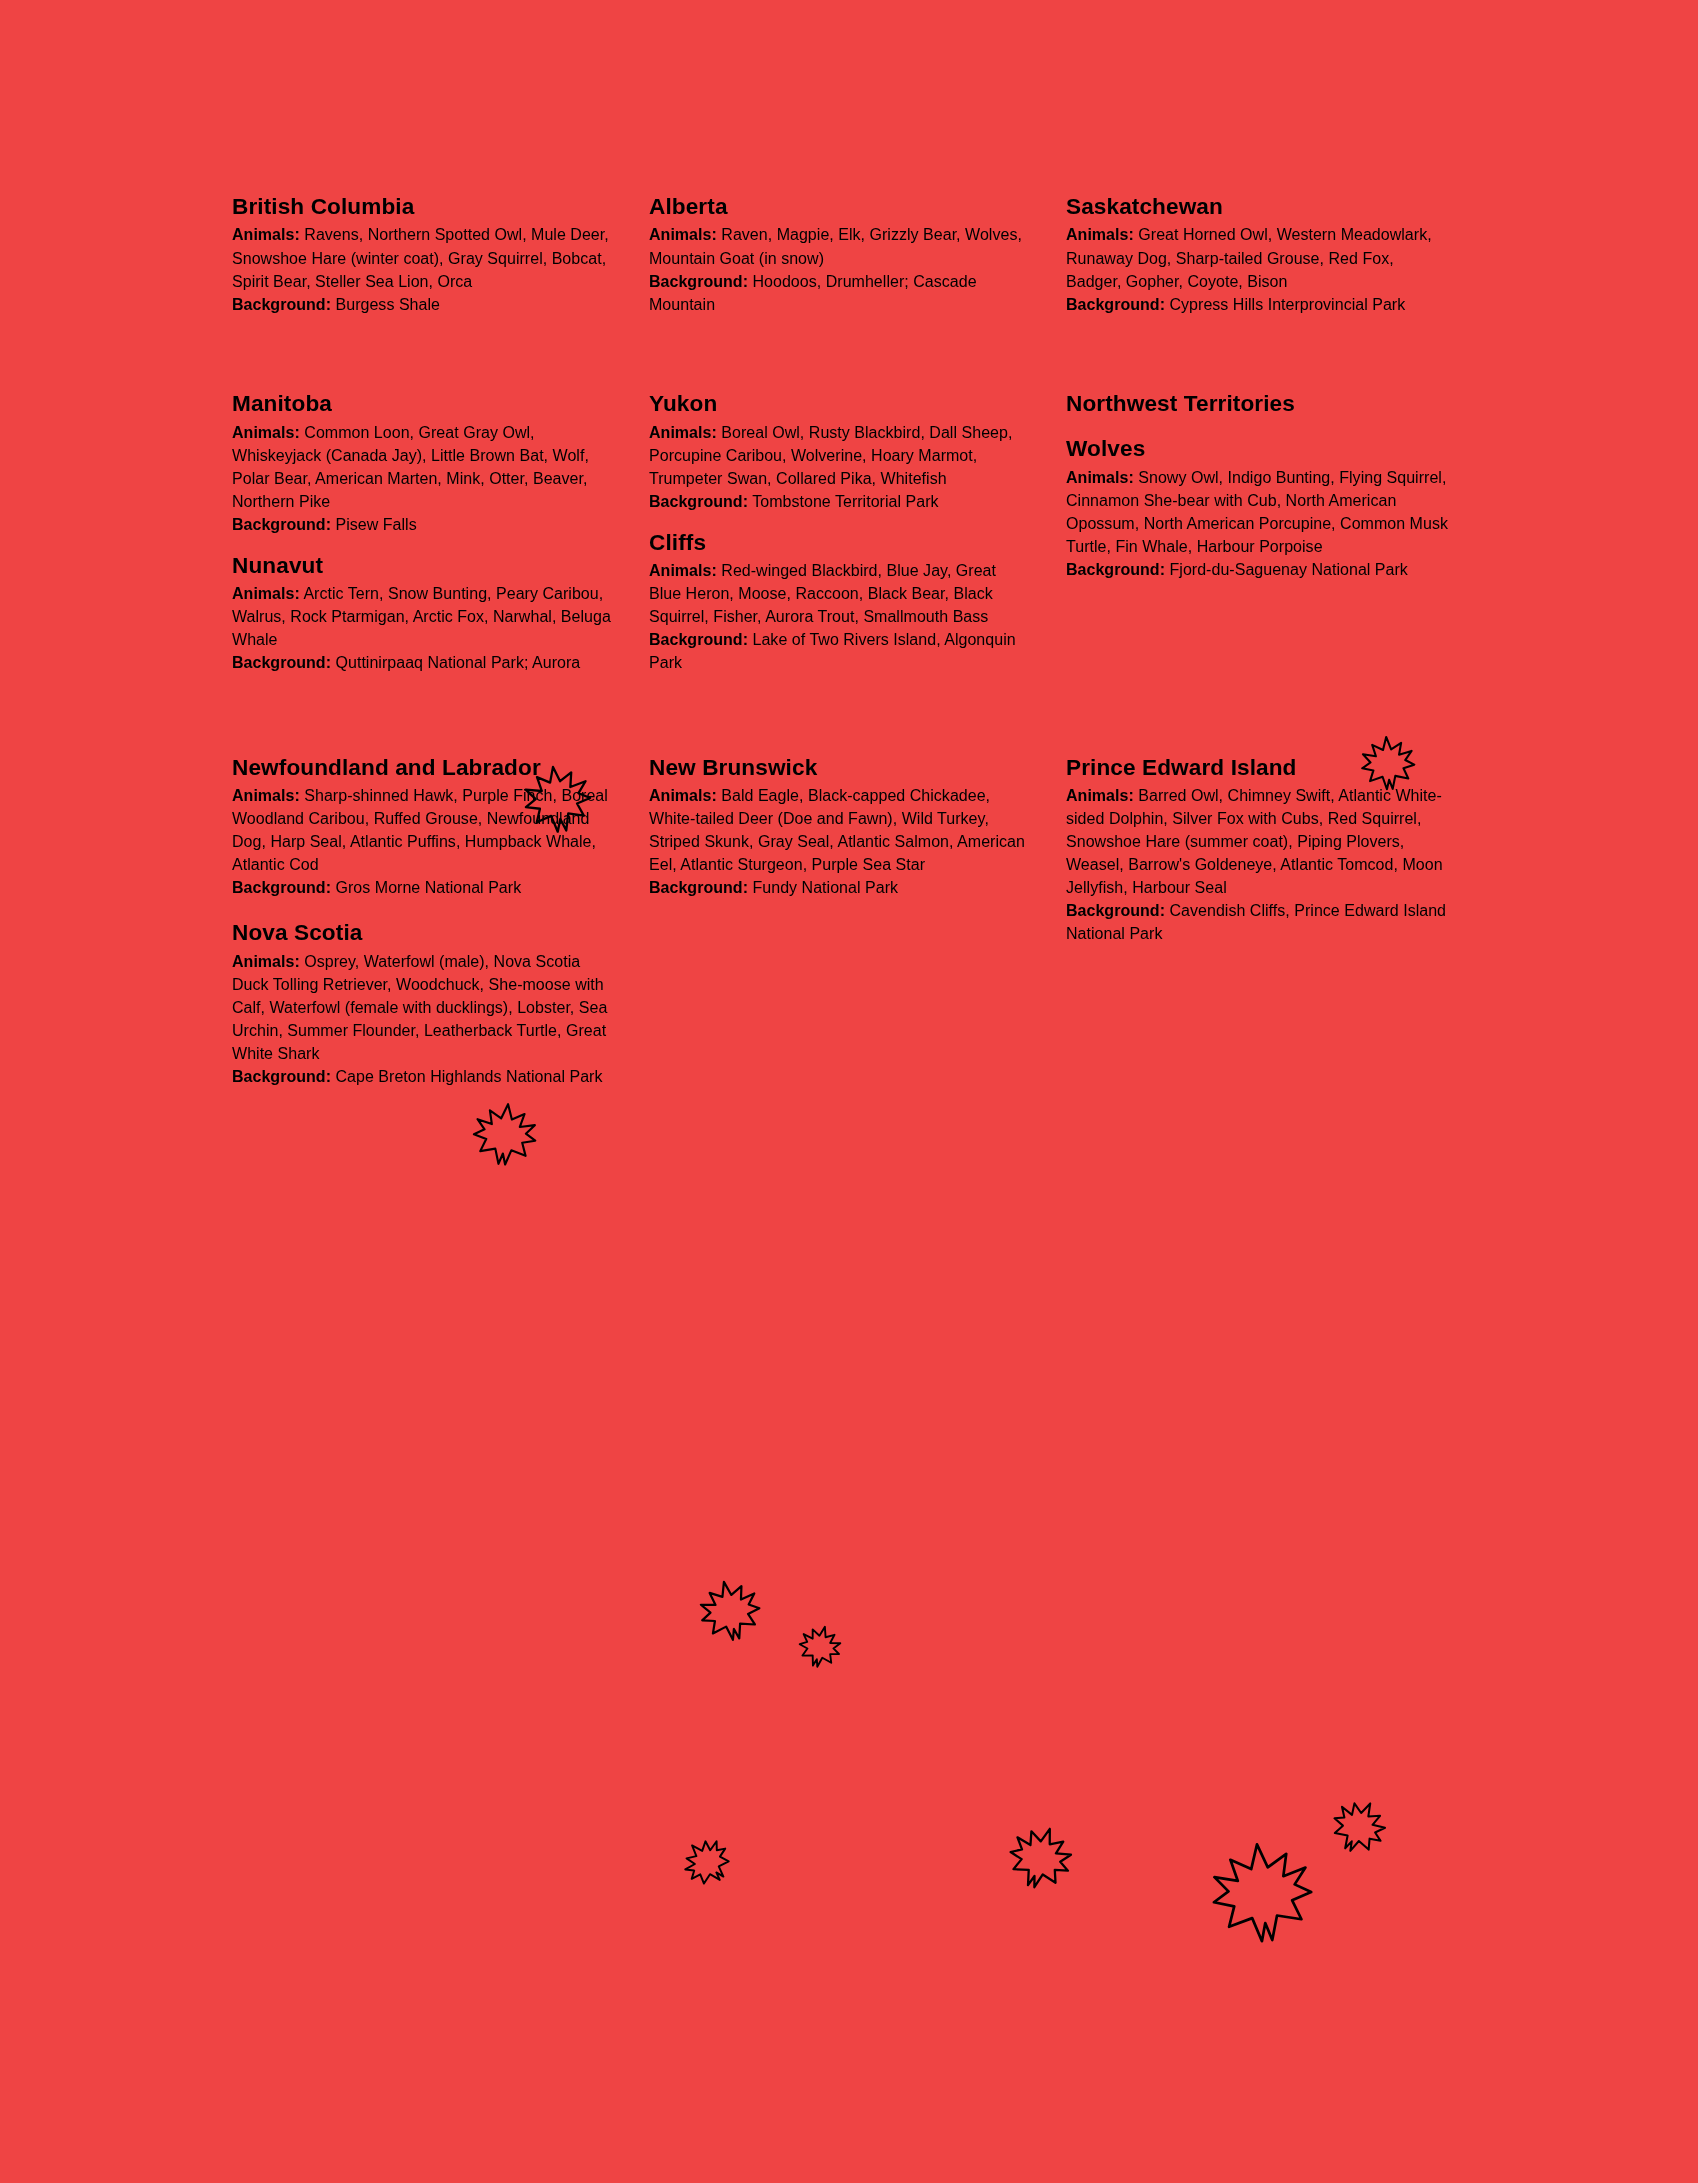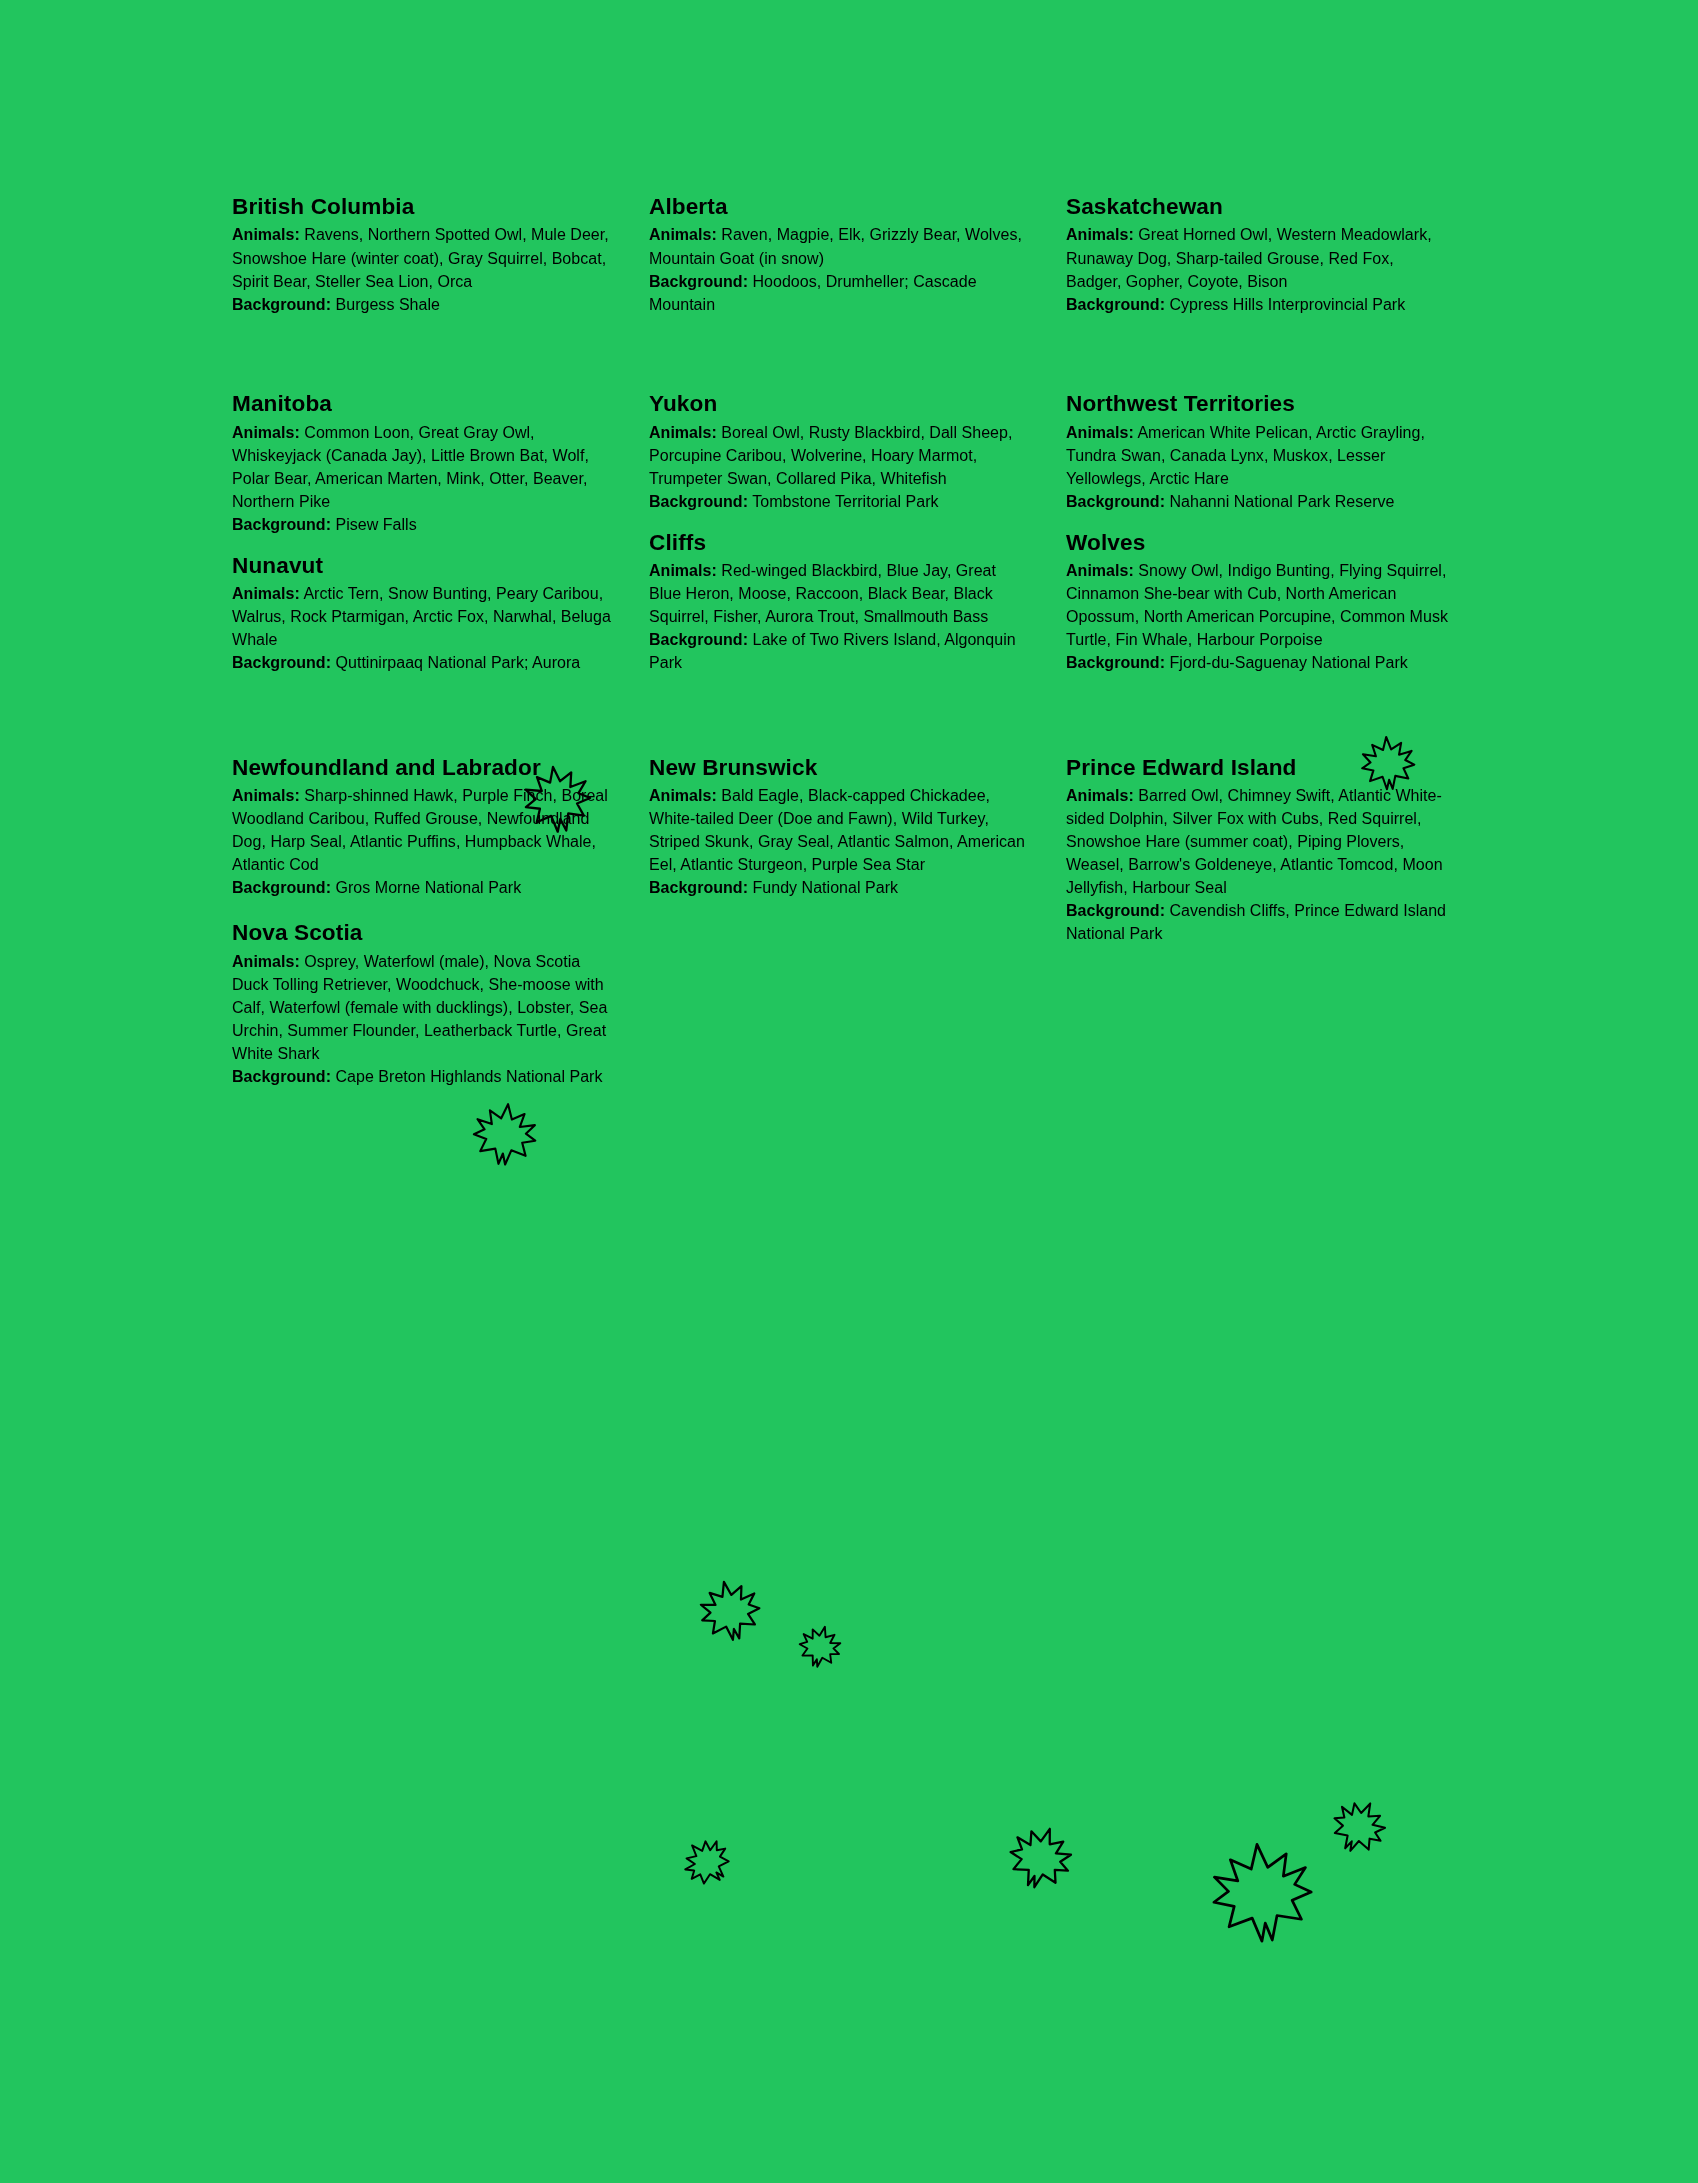--- a/index.html
+++ b/index.html
@@ -8,21 +8,21 @@
     background: #ffffff;
   }
   body {
     font-family: "Liberation Sans", sans-serif;
     color: #000000;
   }
   .page {
     position: relative;
     width: 1698px;
     height: 2183px;
-    background: #22c55e;
+    background: #ef4444;
     overflow: hidden;
   }
   .content {
     position: absolute;
     left: 232px;
     top: 191px;
     width: 1242px;
   }
   .grid {
     display: grid;
@@ -105,21 +105,20 @@
           <p><span class="lbl">Animals:</span> <span>Boreal Owl, Rusty Blackbird, Dall Sheep, Porcupine Caribou, Wolverine, Hoary Marmot, Trumpeter Swan, Collared Pika, Whitefish</span><br><span class="lbl">Background:</span> <span>Tombstone Territorial Park</span></p>
         </div>
         <div class="entry">
           <div class="title">Cliffs</div>
           <p><span class="lbl">Animals:</span> <span>Red-winged Blackbird, Blue Jay, Great Blue Heron, Moose, Raccoon, Black Bear, Black Squirrel, Fisher, Aurora Trout, Smallmouth Bass</span><br><span class="lbl">Background:</span> <span>Lake of Two Rivers Island, Algonquin Park</span></p>
         </div>
       </div>
       <div class="col">
         <div class="entry" style="margin-bottom:14.2px;">
           <div class="title">Northwest Territories</div>
-          <p><span class="lbl">Animals:</span> <span>American White Pelican, Arctic Grayling, Tundra Swan, Canada Lynx, Muskox, Lesser Yellowlegs, Arctic Hare</span><br><span class="lbl">Background:</span> <span>Nahanni National Park Reserve</span></p>
         </div>
         <div class="entry">
           <div class="title">Wolves</div>
           <p><span class="lbl">Animals:</span> <span>Snowy Owl, Indigo Bunting, Flying Squirrel, Cinnamon She-bear with Cub, North American Opossum, North American Porcupine, Common Musk Turtle, Fin Whale, Harbour Porpoise</span><br><span class="lbl">Background:</span> <span>Fjord-du-Saguenay National Park</span></p>
         </div>
       </div>
     </div>
 
     <div class="grid" style="margin-top:41px;">
       <div class="col">

